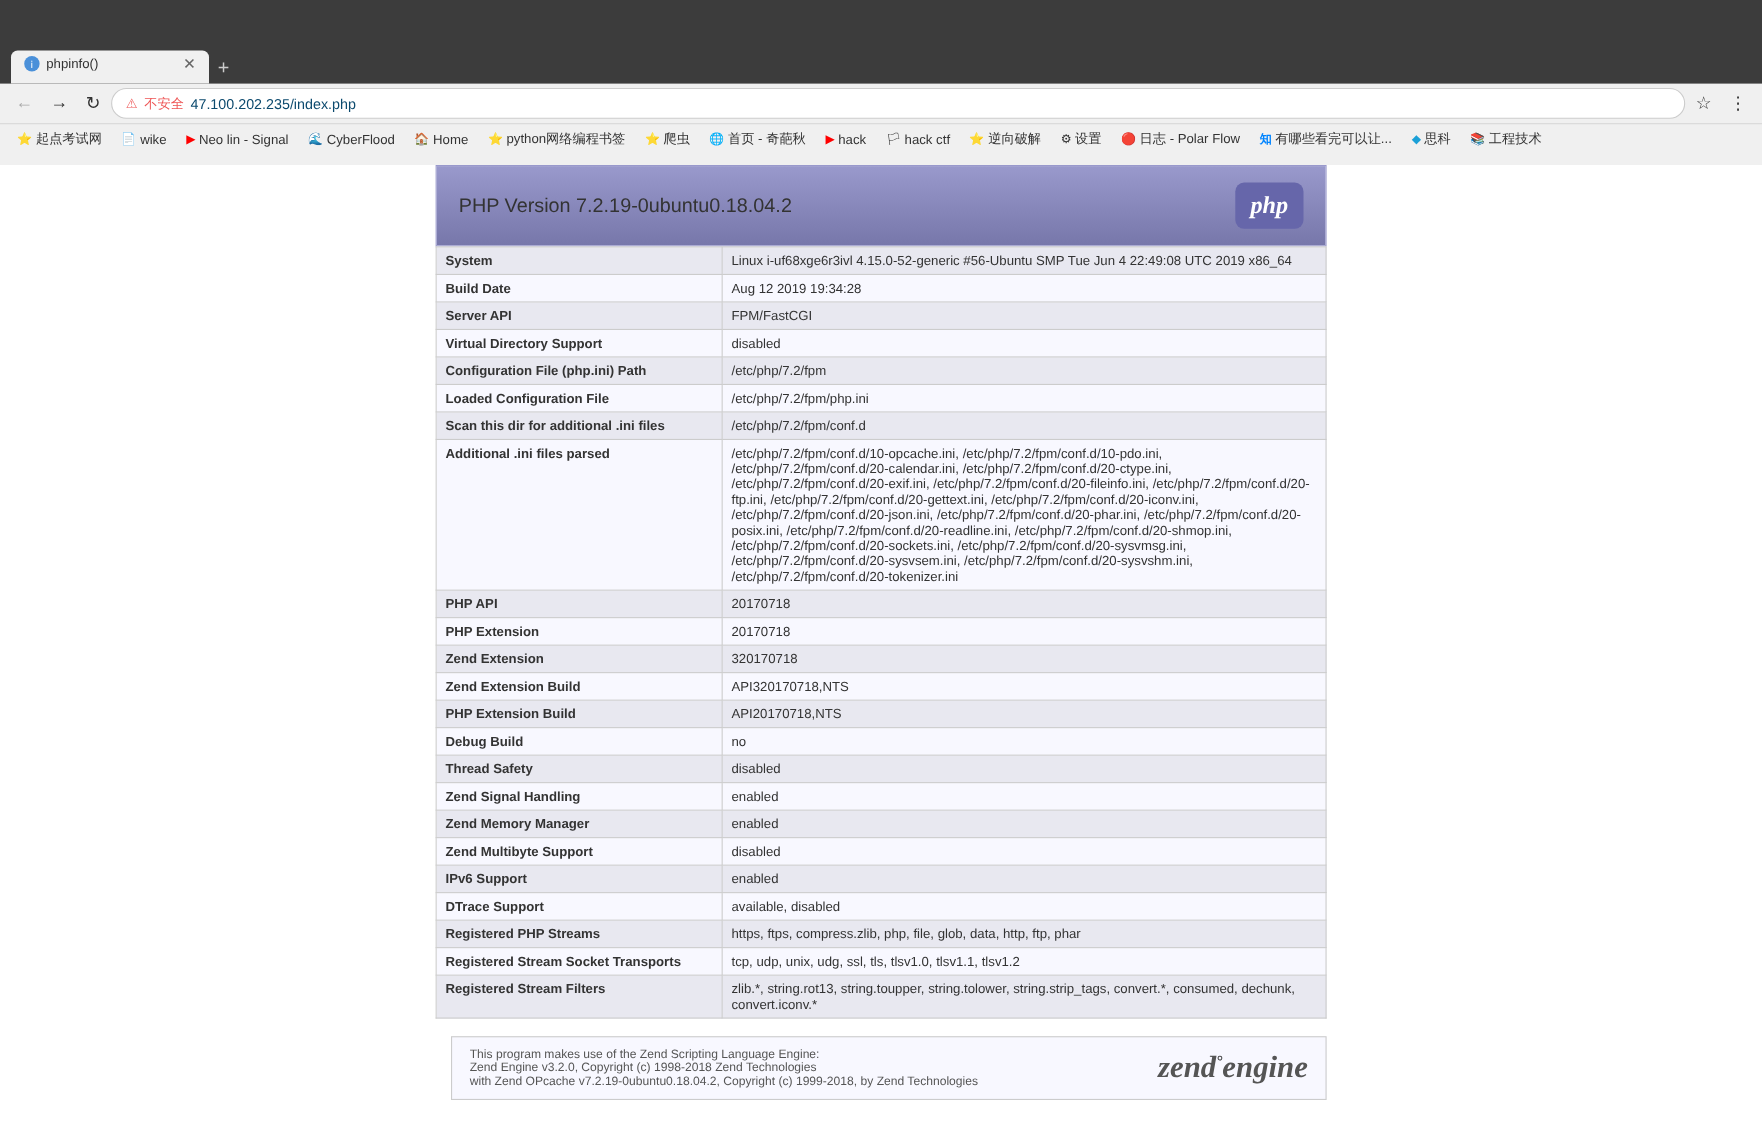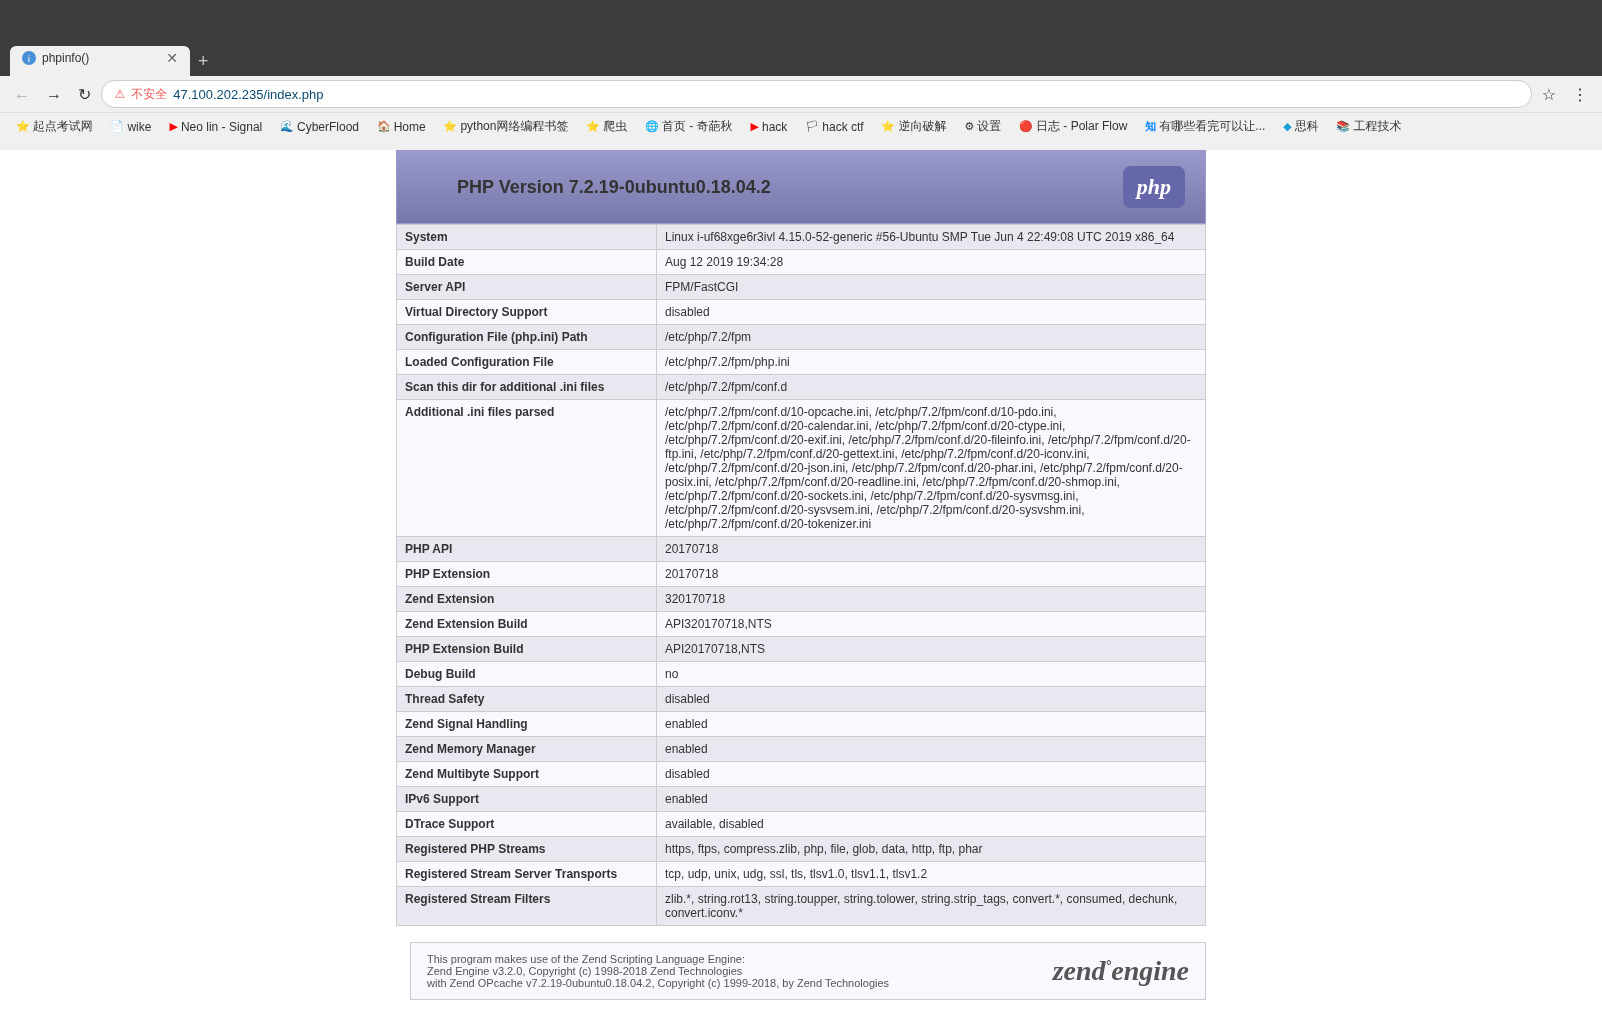--- a/index.html
+++ b/index.html
@@ -25,21 +25,21 @@
     .bookmarks-bar { display: flex; align-items: center; background: #f0f0f0; padding: 2px 8px; border-top: 1px solid #ddd; gap: 2px; overflow: hidden; height: 28px; }
     .bookmark-item { display: flex; align-items: center; gap: 3px; padding: 2px 8px; cursor: pointer; border-radius: 3px; font-size: 12px; white-space: nowrap; color: #333; }
     .bookmark-icon { font-size: 11px; }
 
     
     .page-content { background: white; min-height: 880px; padding: 0; }
     .phpinfo-container { width: 810px; margin: 10px auto; }
 
     
     .php-header { background: linear-gradient(to bottom, #9999cc, #7777aa); padding: 15px 20px; display: flex; align-items: center; justify-content: space-between; border: 1px solid #9999cc; }
-    .php-title { font-size: 18px; color: #333; font-weight: bold; margin-left: 40px; }
+    .php-title { font-size: 18px; color: #333; font-weight: normal; }
     .php-logo { background: #6666aa; border-radius: 8px; padding: 8px 14px; }
     .php-logo-text { font-size: 22px; font-weight: bold; font-style: italic; color: white; font-family: 'Times New Roman', serif; }
 
     
     .info-table { width: 100%; border-collapse: collapse; margin-bottom: 16px; border: 1px solid #0369a1; font-size: 12px; }
     .info-table tr:nth-child(odd) { background: #e8e8f0; }
     .info-table tr:nth-child(even) { background: #f8f8ff; }
     .info-table td { padding: 5px 8px; border: 1px solid #ccc; vertical-align: top; }
     .info-table td:first-child { font-weight: bold; width: 260px; color: #333; }
     .info-table td:last-child { color: #333; }
@@ -237,21 +237,21 @@
           </tr>
           <tr>
             <td>DTrace Support</td>
             <td>available, disabled</td>
           </tr>
           <tr>
             <td>Registered PHP Streams</td>
             <td>https, ftps, compress.zlib, php, file, glob, data, http, ftp, phar</td>
           </tr>
           <tr>
-            <td>Registered Stream Server Transports</td>
+            <td>Registered Stream Socket Transports</td>
             <td>tcp, udp, unix, udg, ssl, tls, tlsv1.0, tlsv1.1, tlsv1.2</td>
           </tr>
           <tr>
             <td>Registered Stream Filters</td>
             <td>zlib.*, string.rot13, string.toupper, string.tolower, string.strip_tags, convert.*, consumed, dechunk, convert.iconv.*</td>
           </tr>
         </tbody>
     </table>
 
     <div class="zend-footer">

